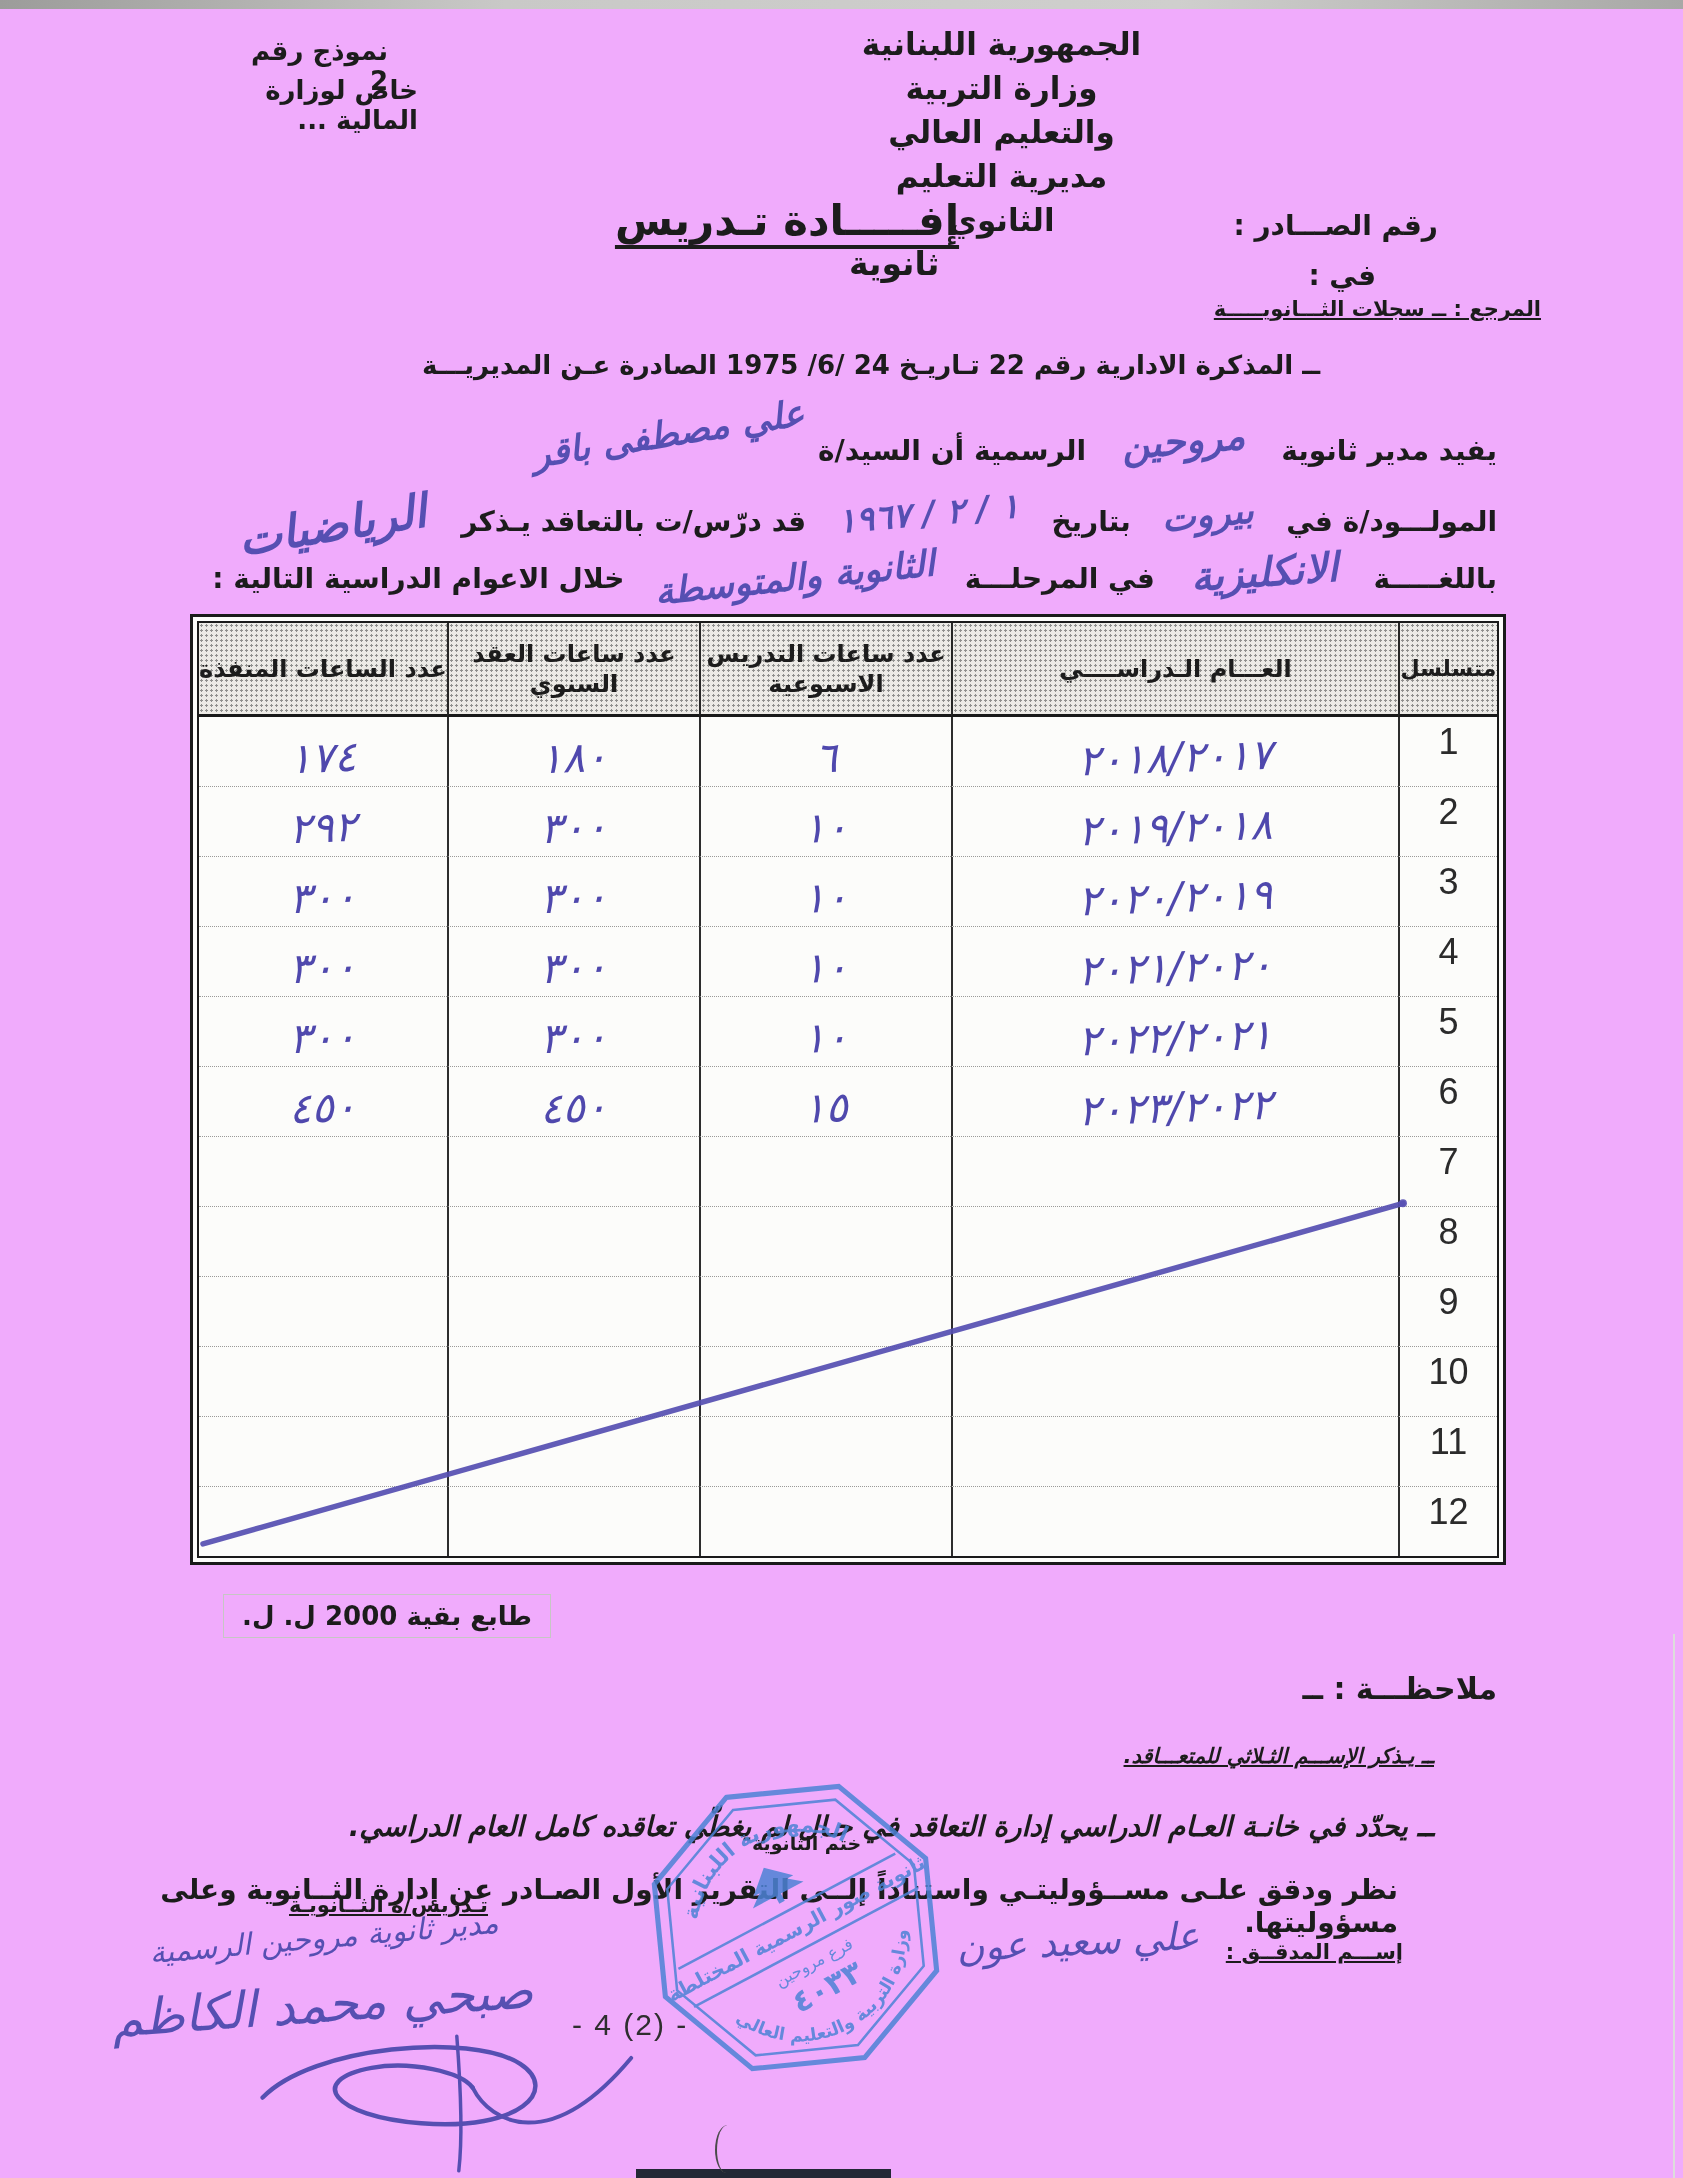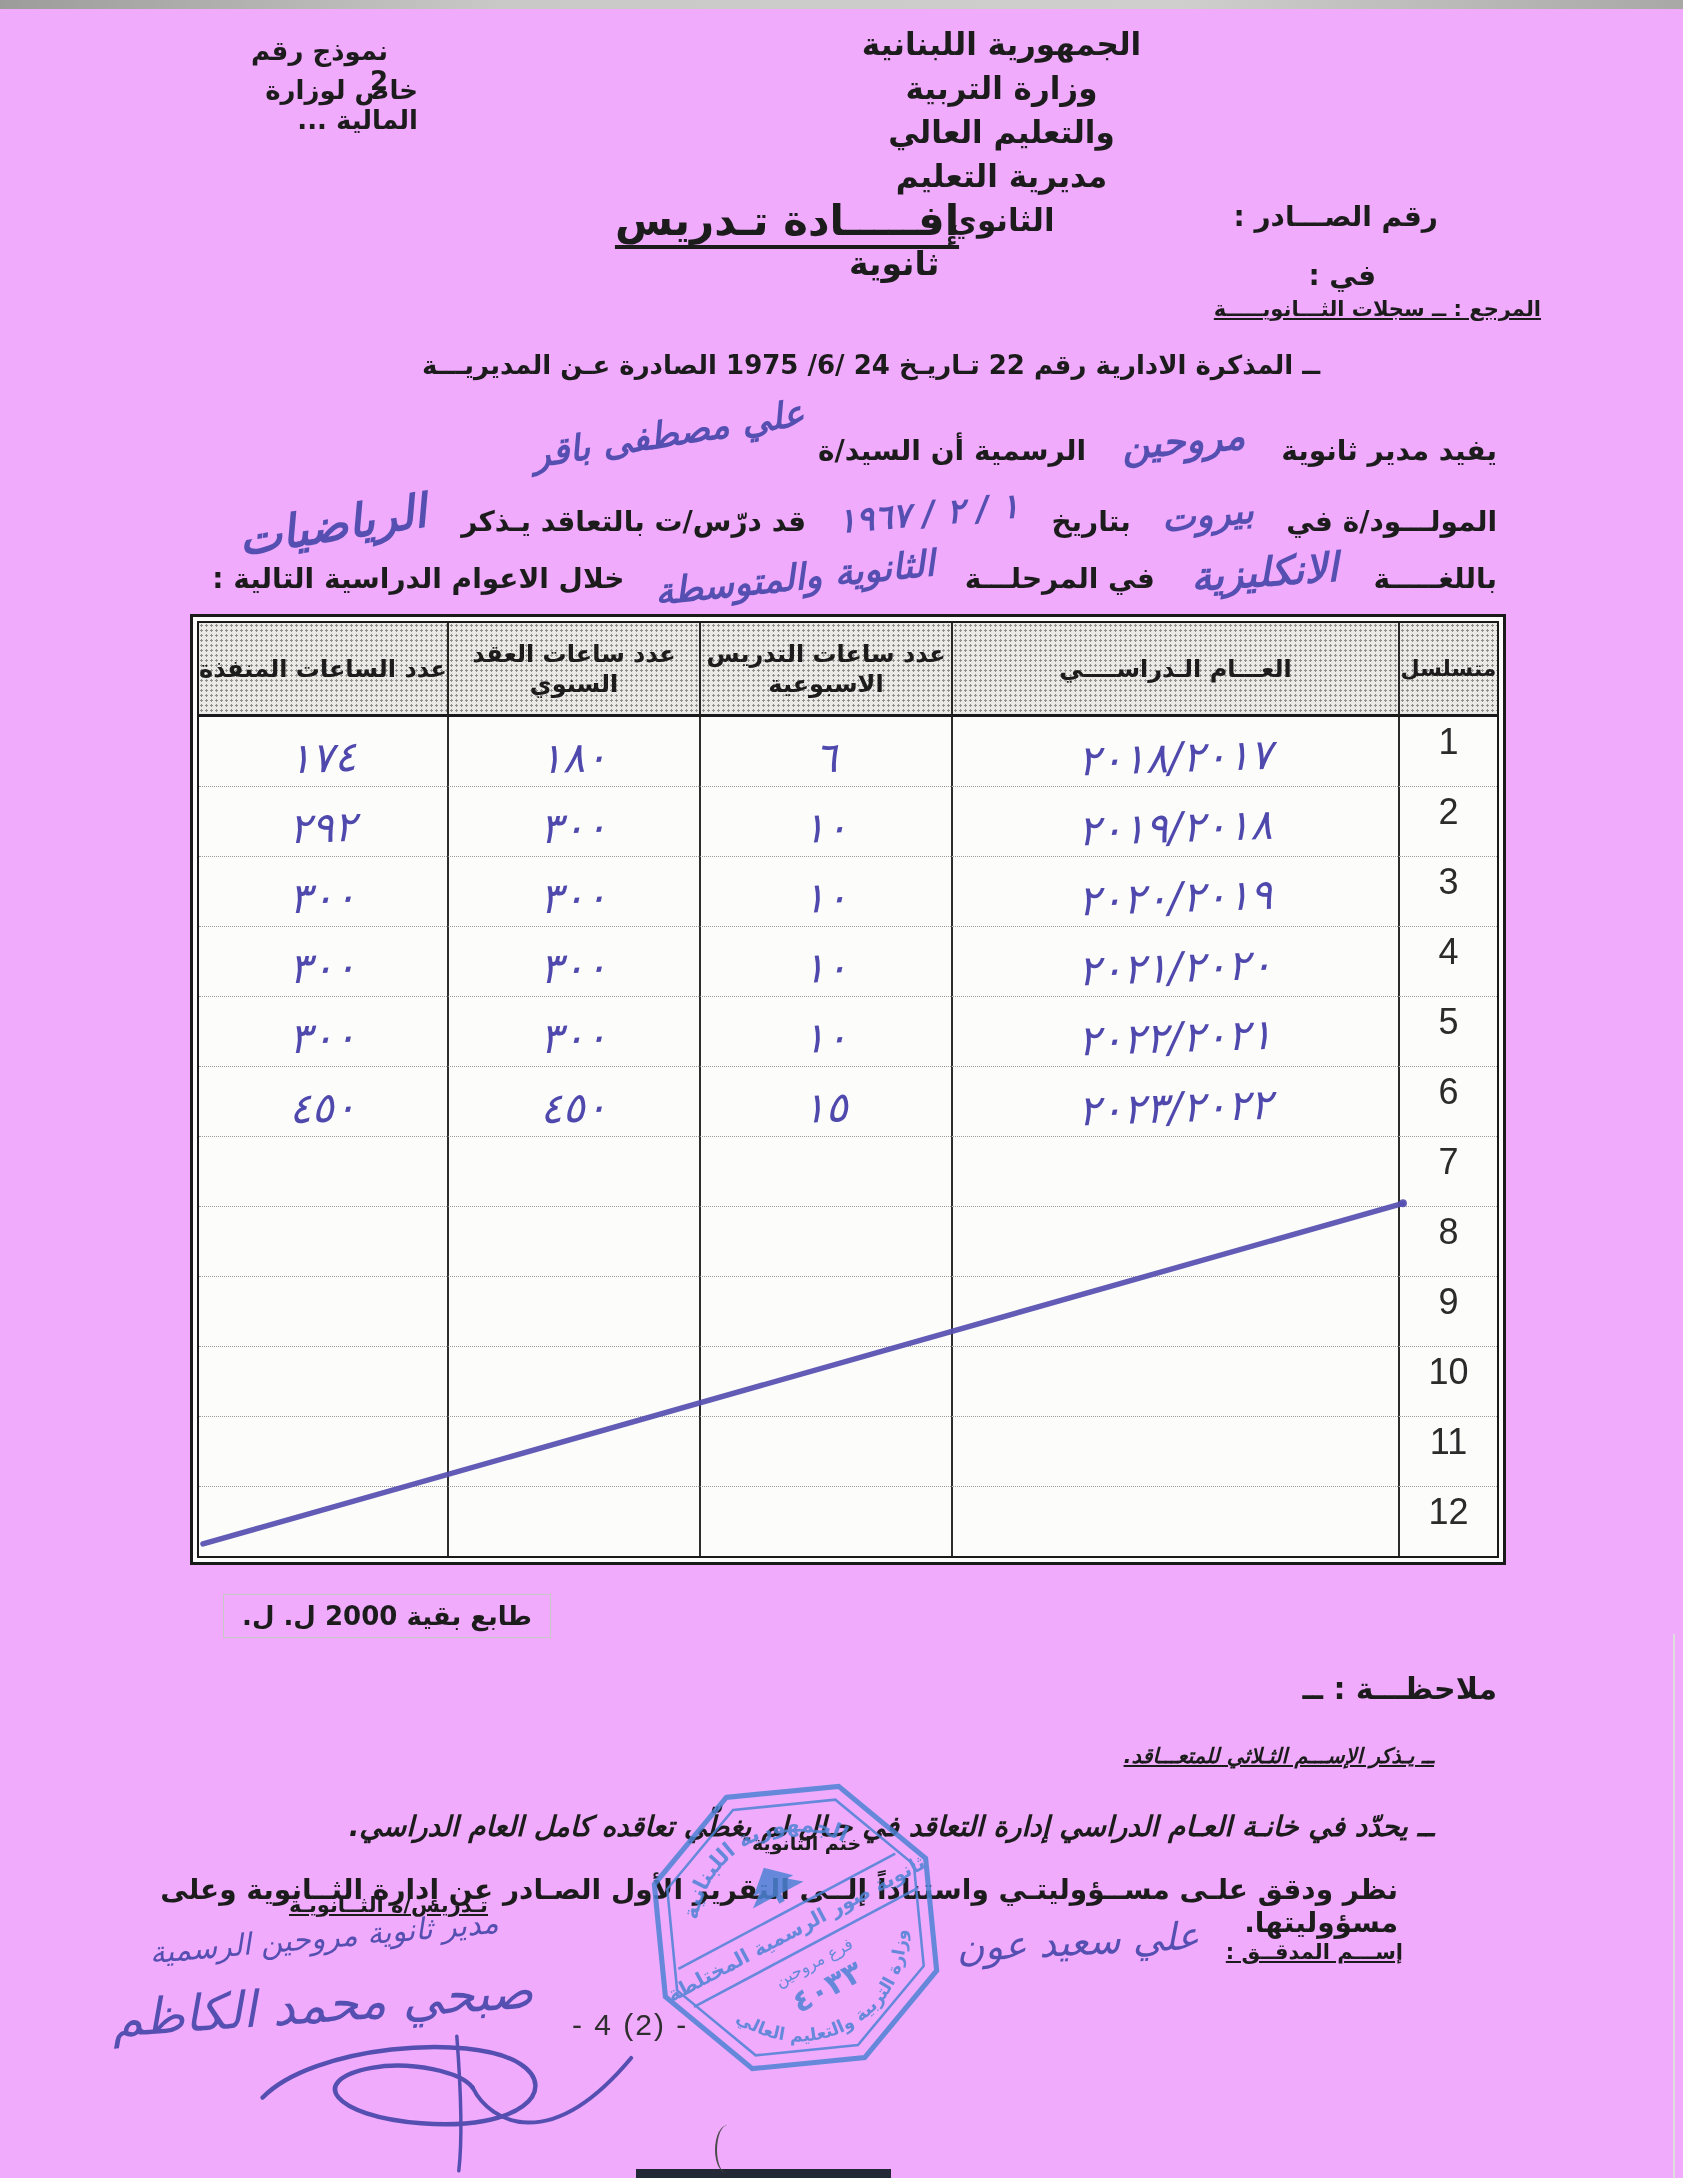--- a/index.html
+++ b/index.html
@@ -67,21 +67,21 @@
   <div class="abs b sz26" style="left:230px;top:36px;text-align:right;width:158px;">نموذج رقم 2</div>
   <div class="abs b sz26" style="left:220px;top:75px;text-align:right;width:198px;">خاص لوزارة المالية ...</div>
 
   <div class="abs hdr-right">
     <div>الجمهورية اللبنانية</div>
     <div>وزارة التربية والتعليم العالي</div>
     <div>مديرية التعليم الثانوي</div>
     <div class="last">ثانوية</div>
   </div>
 
-  <div class="abs sz28 w600" style="right:245px;top:200px;text-align:right;">رقم الصـــادر :</div>
+  <div class="abs sz28 w600" style="right:245px;top:209px;text-align:right;">رقم الصـــادر :</div>
   <div class="abs sz28 w600" style="right:307px;top:259px;">في :</div>
 
   <div class="abs title" style="left:569px;top:196px;width:436px;text-align:center;">إفـــــادة تـدريس</div>
 
   <div class="abs b sz29" style="right:142px;top:297px;">المرجع :  ــ  سجلات الثـــانويـــــة</div>
   <div class="abs b sz26" style="left:376px;top:350px;width:990px;text-align:center;">ــ المذكرة الادارية رقم 22 تـاريـخ 24 /6/ 1975 الصادرة  عـن المديريـــة</div>
 
   <div class="abs intro-line" style="right:186px;top:428px;">
     <span>يفيد مدير ثانوية</span>
     <span class="hw hw-school">مروحين</span>

